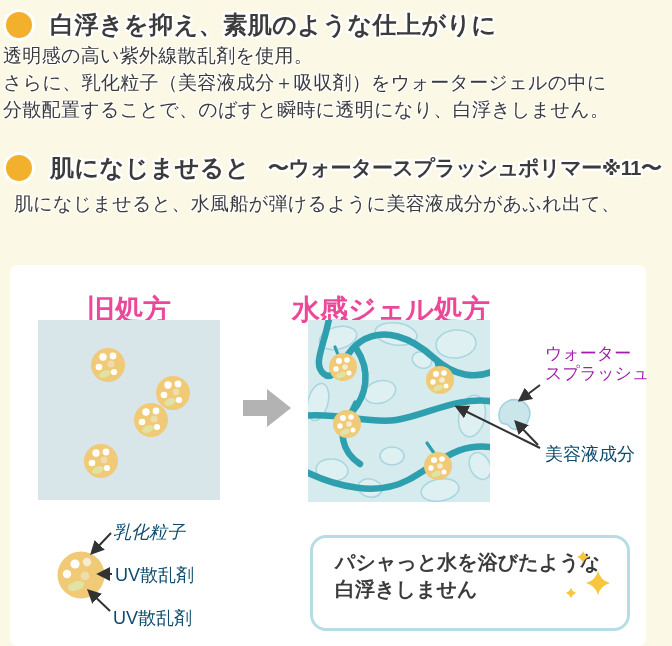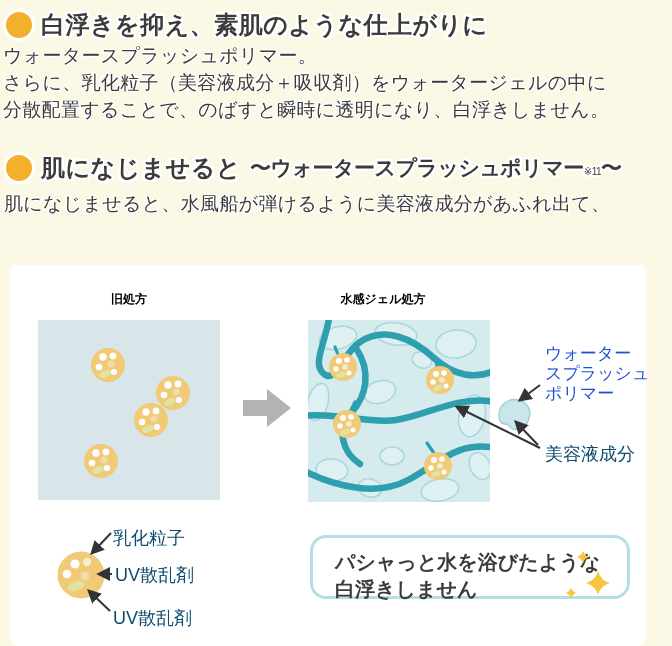--- a/index.html
+++ b/index.html
@@ -4,70 +4,70 @@
 <style>
   html,body{margin:0;padding:0;}
   body{
     width:672px;height:646px;position:relative;overflow:hidden;
     background:#fcf8e6;
     font-family:"Liberation Sans","DejaVu Sans",sans-serif;
     color:#3b3b3b;
   }
   .abs{position:absolute;}
   
-  .heading{display:flex;align-items:center;gap:9px;}
+  .heading{display:flex;align-items:center;gap:18px;}
   .bullet{
     width:26px;height:26px;border-radius:50%;
     background:#f3b02c;box-shadow:0 0 0 3px #ffffff;flex:0 0 auto;
   }
   .h-text{
     font-size:24px;font-weight:bold;letter-spacing:0.5px;white-space:nowrap;
     text-shadow:-2px -2px 0 #fff,2px -2px 0 #fff,-2px 2px 0 #fff,2px 2px 0 #fff,
                 0 -2px 0 #fff,0 2px 0 #fff,-2px 0 0 #fff,2px 0 0 #fff;
   }
   .h-sub{font-size:21px;font-weight:bold;letter-spacing:-0.5px;white-space:nowrap;
     text-shadow:-2px -2px 0 #fff,2px -2px 0 #fff,-2px 2px 0 #fff,2px 2px 0 #fff,
                 0 -2px 0 #fff,0 2px 0 #fff,-2px 0 0 #fff,2px 0 0 #fff;}
-  .h-note{font-size:10px;font-weight:normal;margin-top:8px;}
+  .h-note{font-size:20px;font-weight:bold;margin-top:8px;}
   .para{font-size:19px;line-height:27px;letter-spacing:0.3px;
     text-shadow:-1px -1px 0 #fff,1px -1px 0 #fff,-1px 1px 0 #fff,1px 1px 0 #fff;}
   .para div{white-space:nowrap;}
   
   .panel{left:10px;top:265px;width:636px;height:381px;background:#ffffff;border-radius:8px;}
-  .sq-label{font-size:12px;font-weight:bold;text-align:center;white-space:nowrap;color:#000000;}
-  .small-label{font-size:17px;line-height:20px;color:#1d4ed8;white-space:nowrap;}
+  .sq-label{font-size:28px;font-weight:bold;text-align:center;white-space:nowrap;color:#ec4899;}
+  .small-label{font-size:17px;line-height:20px;color:#a21caf;white-space:nowrap;}
   .mid-label{font-size:18px;color:#0c4a6e;white-space:nowrap;}
   .callout{
-    left:300px;top:270px;width:320px;height:64px;background:#fff;
+    left:300px;top:270px;width:320px;height:96px;background:#fff;
     border:3px solid #b7dde4;border-radius:16px;box-sizing:border-box;
   }
   .callout-text{position:absolute;left:22px;top:11px;font-size:20px;font-weight:bold;line-height:27px;white-space:nowrap;}
   .overlay{left:0;top:0;pointer-events:none;}
 </style>
 </head>
 <body>
 
 <div class="abs heading" style="left:6px;top:9px;">
   <span class="bullet"></span>
   <span class="h-text">白浮きを抑え、素肌のような仕上がりに</span>
 </div>
 
 <div class="abs para" style="left:3px;top:42px;">
-  <div>ウォータースプラッシュポリマー。</div>
+  <div>透明感の高い紫外線散乱剤を使用。</div>
   <div>さらに、乳化粒子（美容液成分＋吸収剤）をウォータージェルの中に</div>
   <div>分散配置することで、のばすと瞬時に透明になり、白浮きしません。</div>
 </div>
 
 <div class="abs heading" style="left:6px;top:152px;">
   <span class="bullet"></span>
   <span class="h-text">肌になじませると</span>
   <span class="h-sub"><span>〜ウォータースプラッシュポリマー</span><span class="h-note">※11</span><span>〜</span></span>
 </div>
 
-<div class="abs para" style="left:4px;top:190px;">
+<div class="abs para" style="left:14px;top:190px;">
   <div>肌になじませると、水風船が弾けるように美容液成分があふれ出て、</div>
 </div>
 
 <div class="abs panel">
 
   <div class="abs sq-label" style="left:28px;top:26px;width:182px;">旧処方</div>
 
   <svg class="abs" style="left:28px;top:55px;" width="182" height="180" viewBox="0 0 182 180">
     <defs>
       <g id="ptcl">
@@ -143,35 +143,34 @@
       <use href="#ptcl2" x="35" y="47"></use>
       <use href="#ptcl2" x="132" y="60"></use>
       <use href="#ptcl2" x="39" y="104"></use>
       <use href="#ptcl2" x="130" y="146"></use>
     </g>
   </svg>
 
   <div class="abs small-label" style="left:535px;top:79px;">
     <div>ウォーター</div>
     <div>スプラッシュ</div>
-    <div>ポリマー</div>
   </div>
 
   <div class="abs mid-label" style="left:535px;top:177px;">美容液成分</div>
 
   <svg class="abs" style="left:44px;top:283px;" width="54" height="54" viewBox="0 0 54 54">
     <circle cx="27" cy="27" r="23.5" fill="#f0ca77"></circle>
     <circle cx="21" cy="16" r="4.6" fill="#ffffff"></circle>
     <circle cx="33" cy="14" r="4.2" fill="#f6ecd2"></circle>
     <circle cx="13" cy="26" r="4.2" fill="#ffffff"></circle>
     <circle cx="31" cy="28" r="4.4" fill="#eedcab"></circle>
     <ellipse cx="22" cy="38" rx="8.5" ry="4.6" fill="#e0e3a3" transform="rotate(-18 22 38)"></ellipse>
   </svg>
 
-  <div class="abs mid-label" style="left:103px;top:261px;">乳化粒子</div>
+  <div class="abs mid-label" style="left:103px;top:255px;font-style:italic;">乳化粒子</div>
   <div class="abs mid-label" style="left:105px;top:298px;">UV散乱剤</div>
   <div class="abs mid-label" style="left:103px;top:341px;">UV散乱剤</div>
 
   <div class="abs callout">
     <div class="callout-text">
       <div>パシャっと水を浴びたような</div>
       <div>白浮きしません</div>
     </div>
   </div>
 

